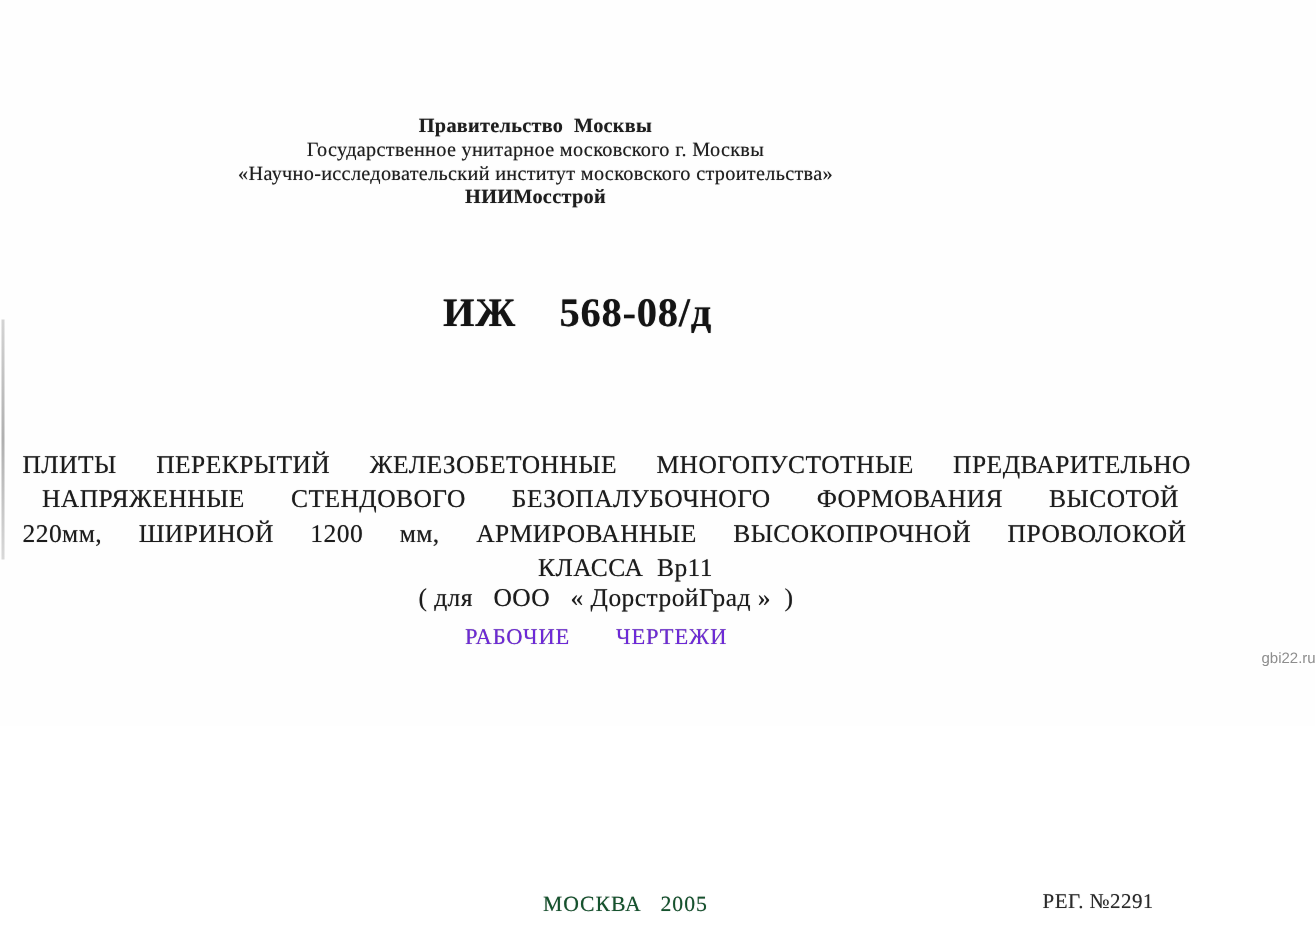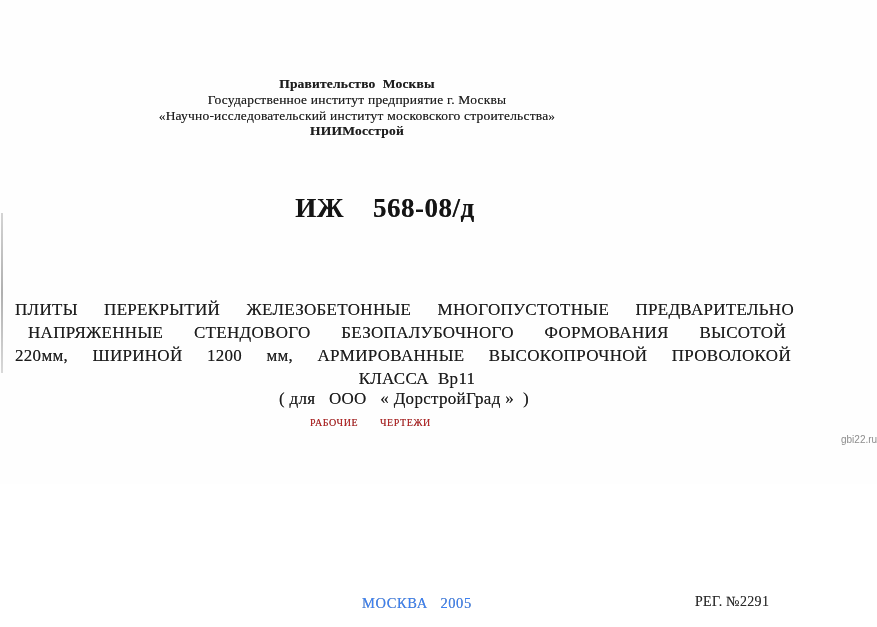--- a/index.html
+++ b/index.html
@@ -74,42 +74,42 @@
   }
   .t1 { left: 15px;  top: 268px; width: 779px; }
   .t2 { left: 28px;  top: 291px; width: 758px; }
   .t3 { left: 15px;  top: 314px; width: 776px; }
   .t4 { left: 117px; top: 337px; width: 600px; }
   .t5 { left: 104px; top: 357px; width: 600px; }
   .subtitle {
     position: absolute;
     left: 310px;
     top: 417px;
-    font-size: 10px;
+    font-size: 15px;
     letter-spacing: .6px;
     white-space: pre;
-    color: #b91c1c;
+    color: #6d28d9;
     text-shadow: 0 0 .5px rgba(20,20,20,.5);
   }
   .watermark {
     position: absolute;
     left: 841px;
     top: 434px;
     font-family: "Liberation Sans", sans-serif;
     font-size: 10px;
     color: #8d8d8d;
   }
   .footer-city {
     position: absolute;
     left: 362px;
     top: 595px;
     font-size: 14.5px;
     letter-spacing: .6px;
     white-space: pre;
-    color: #3b82f6;
+    color: #14532d;
     text-shadow: 0 0 .5px rgba(20,20,20,.5);
   }
   .footer-reg {
     position: absolute;
     left: 695px;
     top: 594px;
     font-size: 14px;
     letter-spacing: .3px;
     white-space: pre;
     color: #2a2a2a;
@@ -118,21 +118,21 @@
 </style>
 </head>
 <body>
 
 <div class="page">
 
   <div class="scan-line"></div>
 
   <div class="hdr">
     <div class="b">Правительство  Москвы</div>
-    <div>Государственное  институт  предприятие  г. Москвы</div>
+    <div>Государственное  унитарное  московского  г. Москвы</div>
     <div>«Научно-исследовательский институт московского строительства»</div>
     <div class="b">НИИМосстрой</div>
   </div>
 
   <div class="docnum">ИЖ    568-08/д</div>
 
   <div class="title-line just t1">ПЛИТЫ ПЕРЕКРЫТИЙ ЖЕЛЕЗОБЕТОННЫЕ МНОГОПУСТОТНЫЕ ПРЕДВАРИТЕЛЬНО</div>
   <div class="title-line just t2">НАПРЯЖЕННЫЕ СТЕНДОВОГО БЕЗОПАЛУБОЧНОГО ФОРМОВАНИЯ ВЫСОТОЙ</div>
   <div class="title-line just t3">220мм, ШИРИНОЙ 1200 мм, АРМИРОВАННЫЕ ВЫСОКОПРОЧНОЙ ПРОВОЛОКОЙ</div>
   <div class="title-line cent t4">КЛАССА  Вр11</div>

